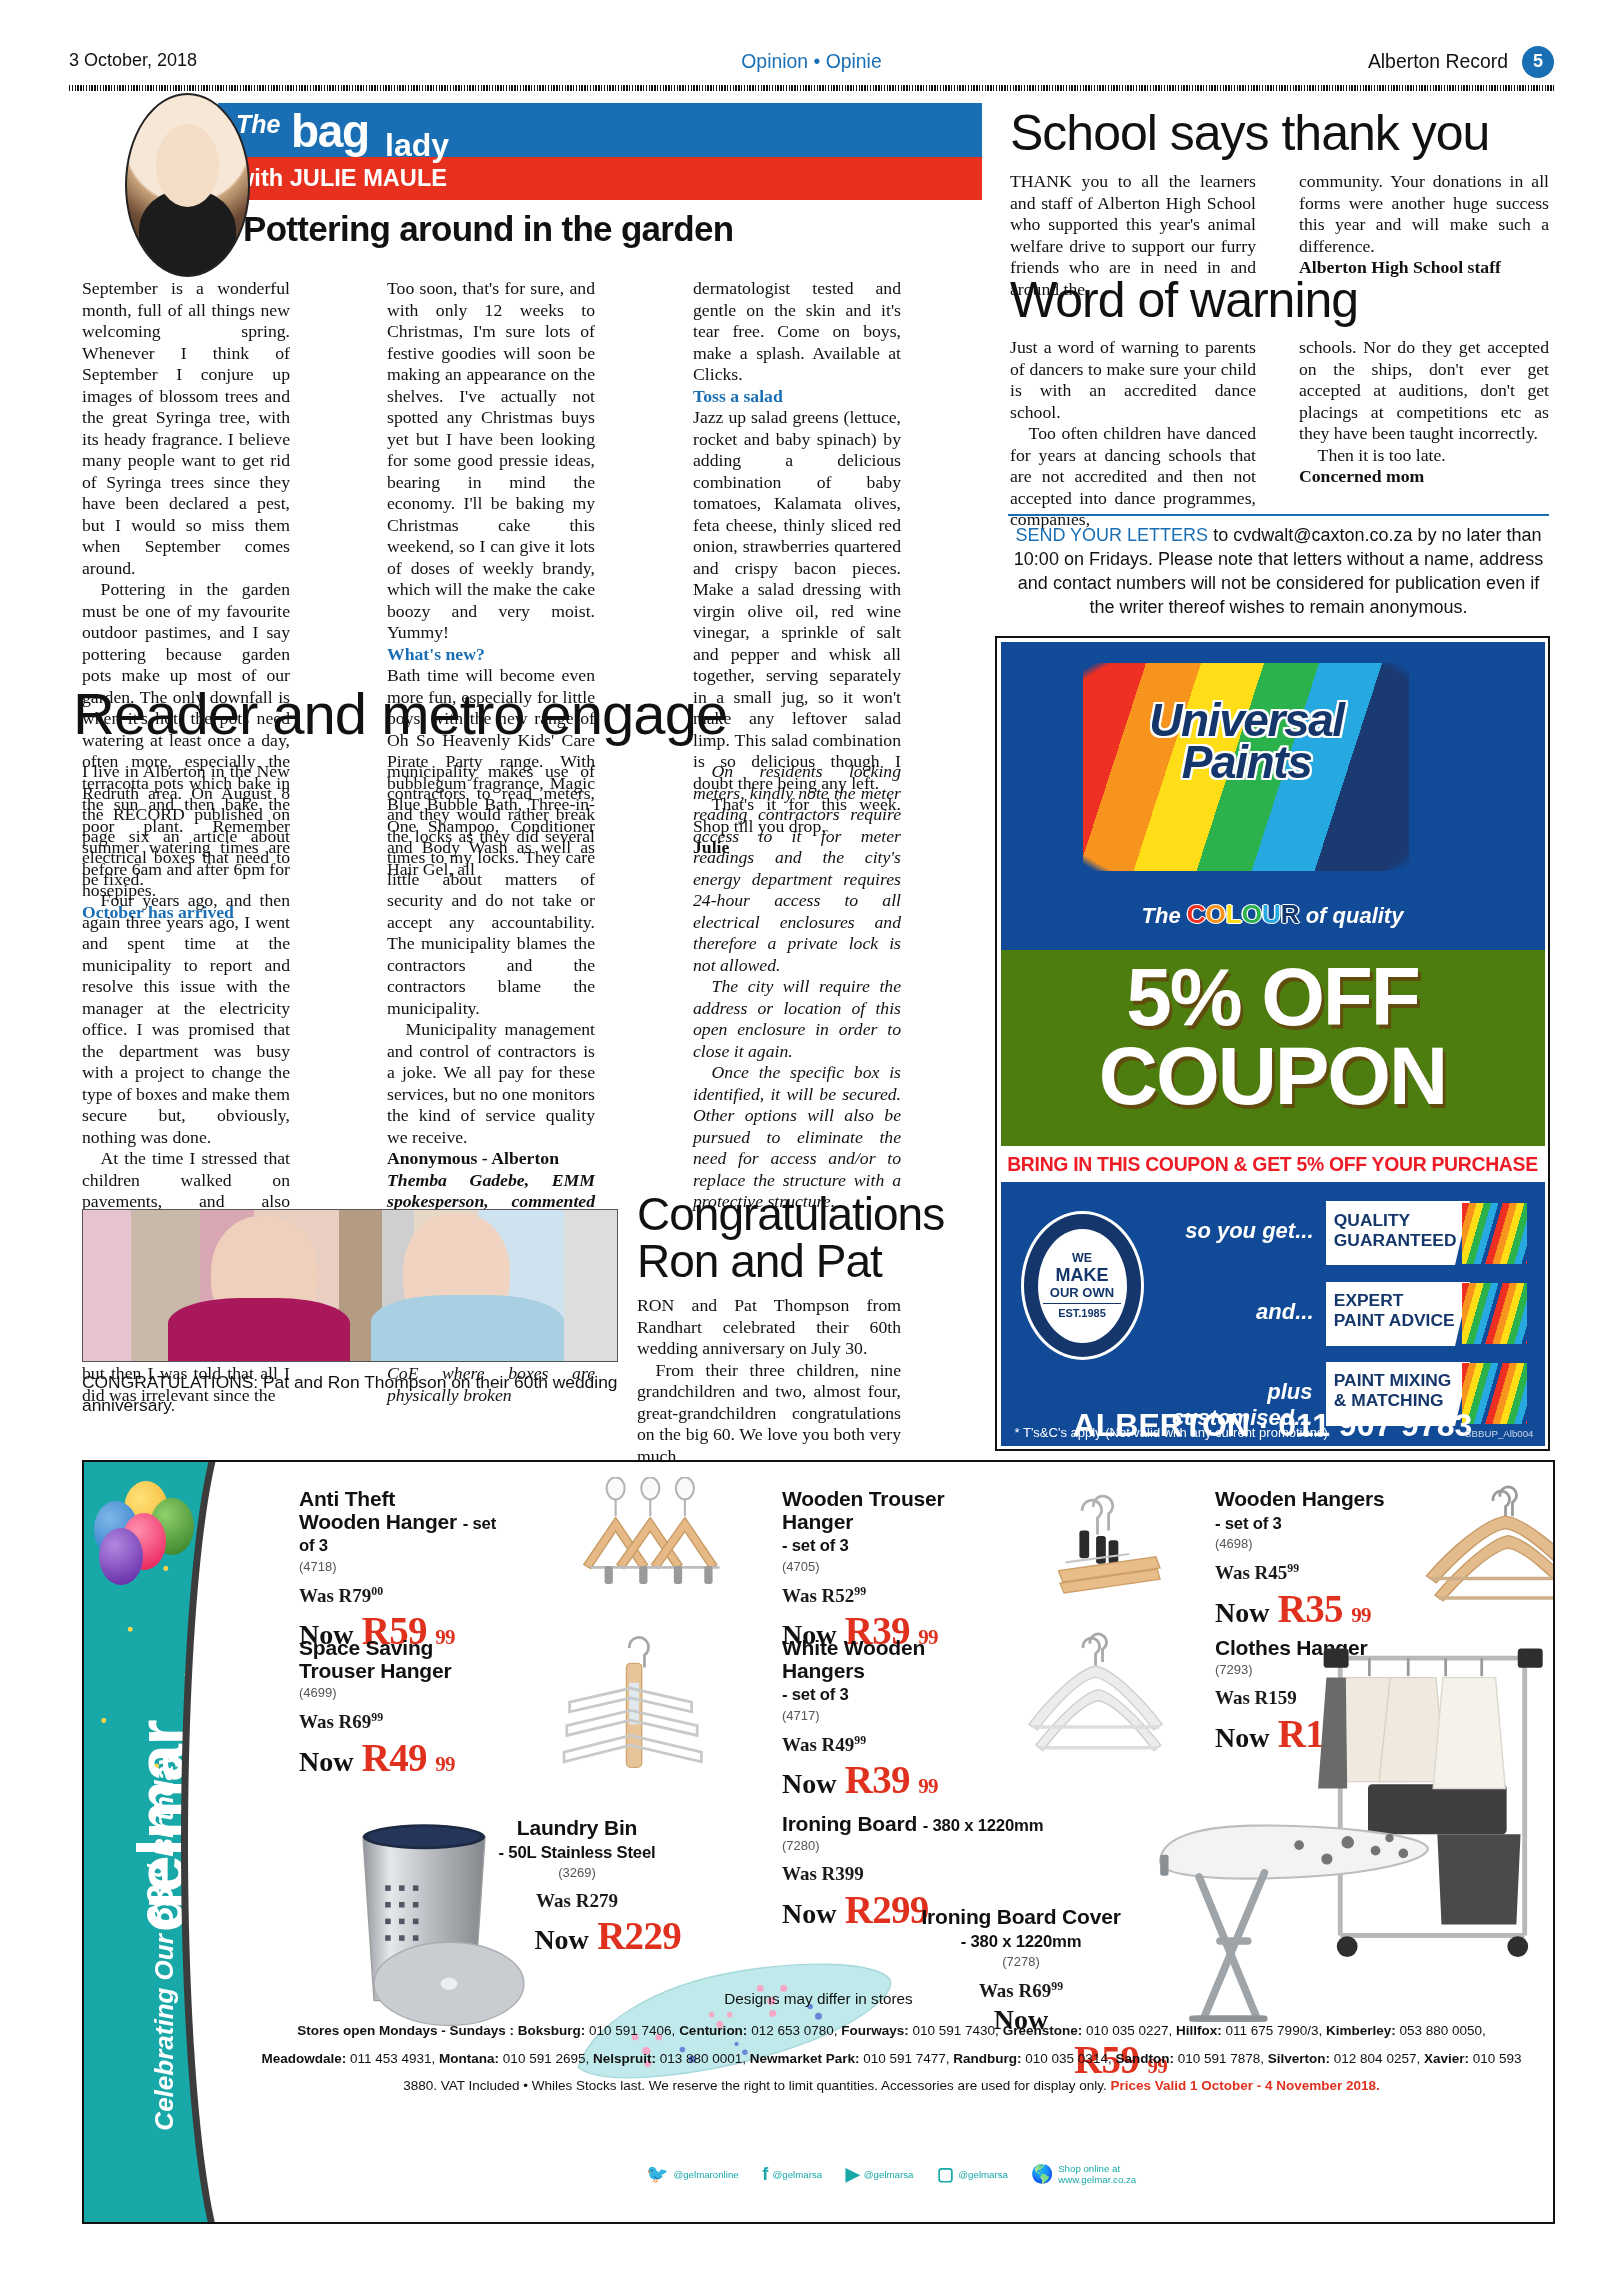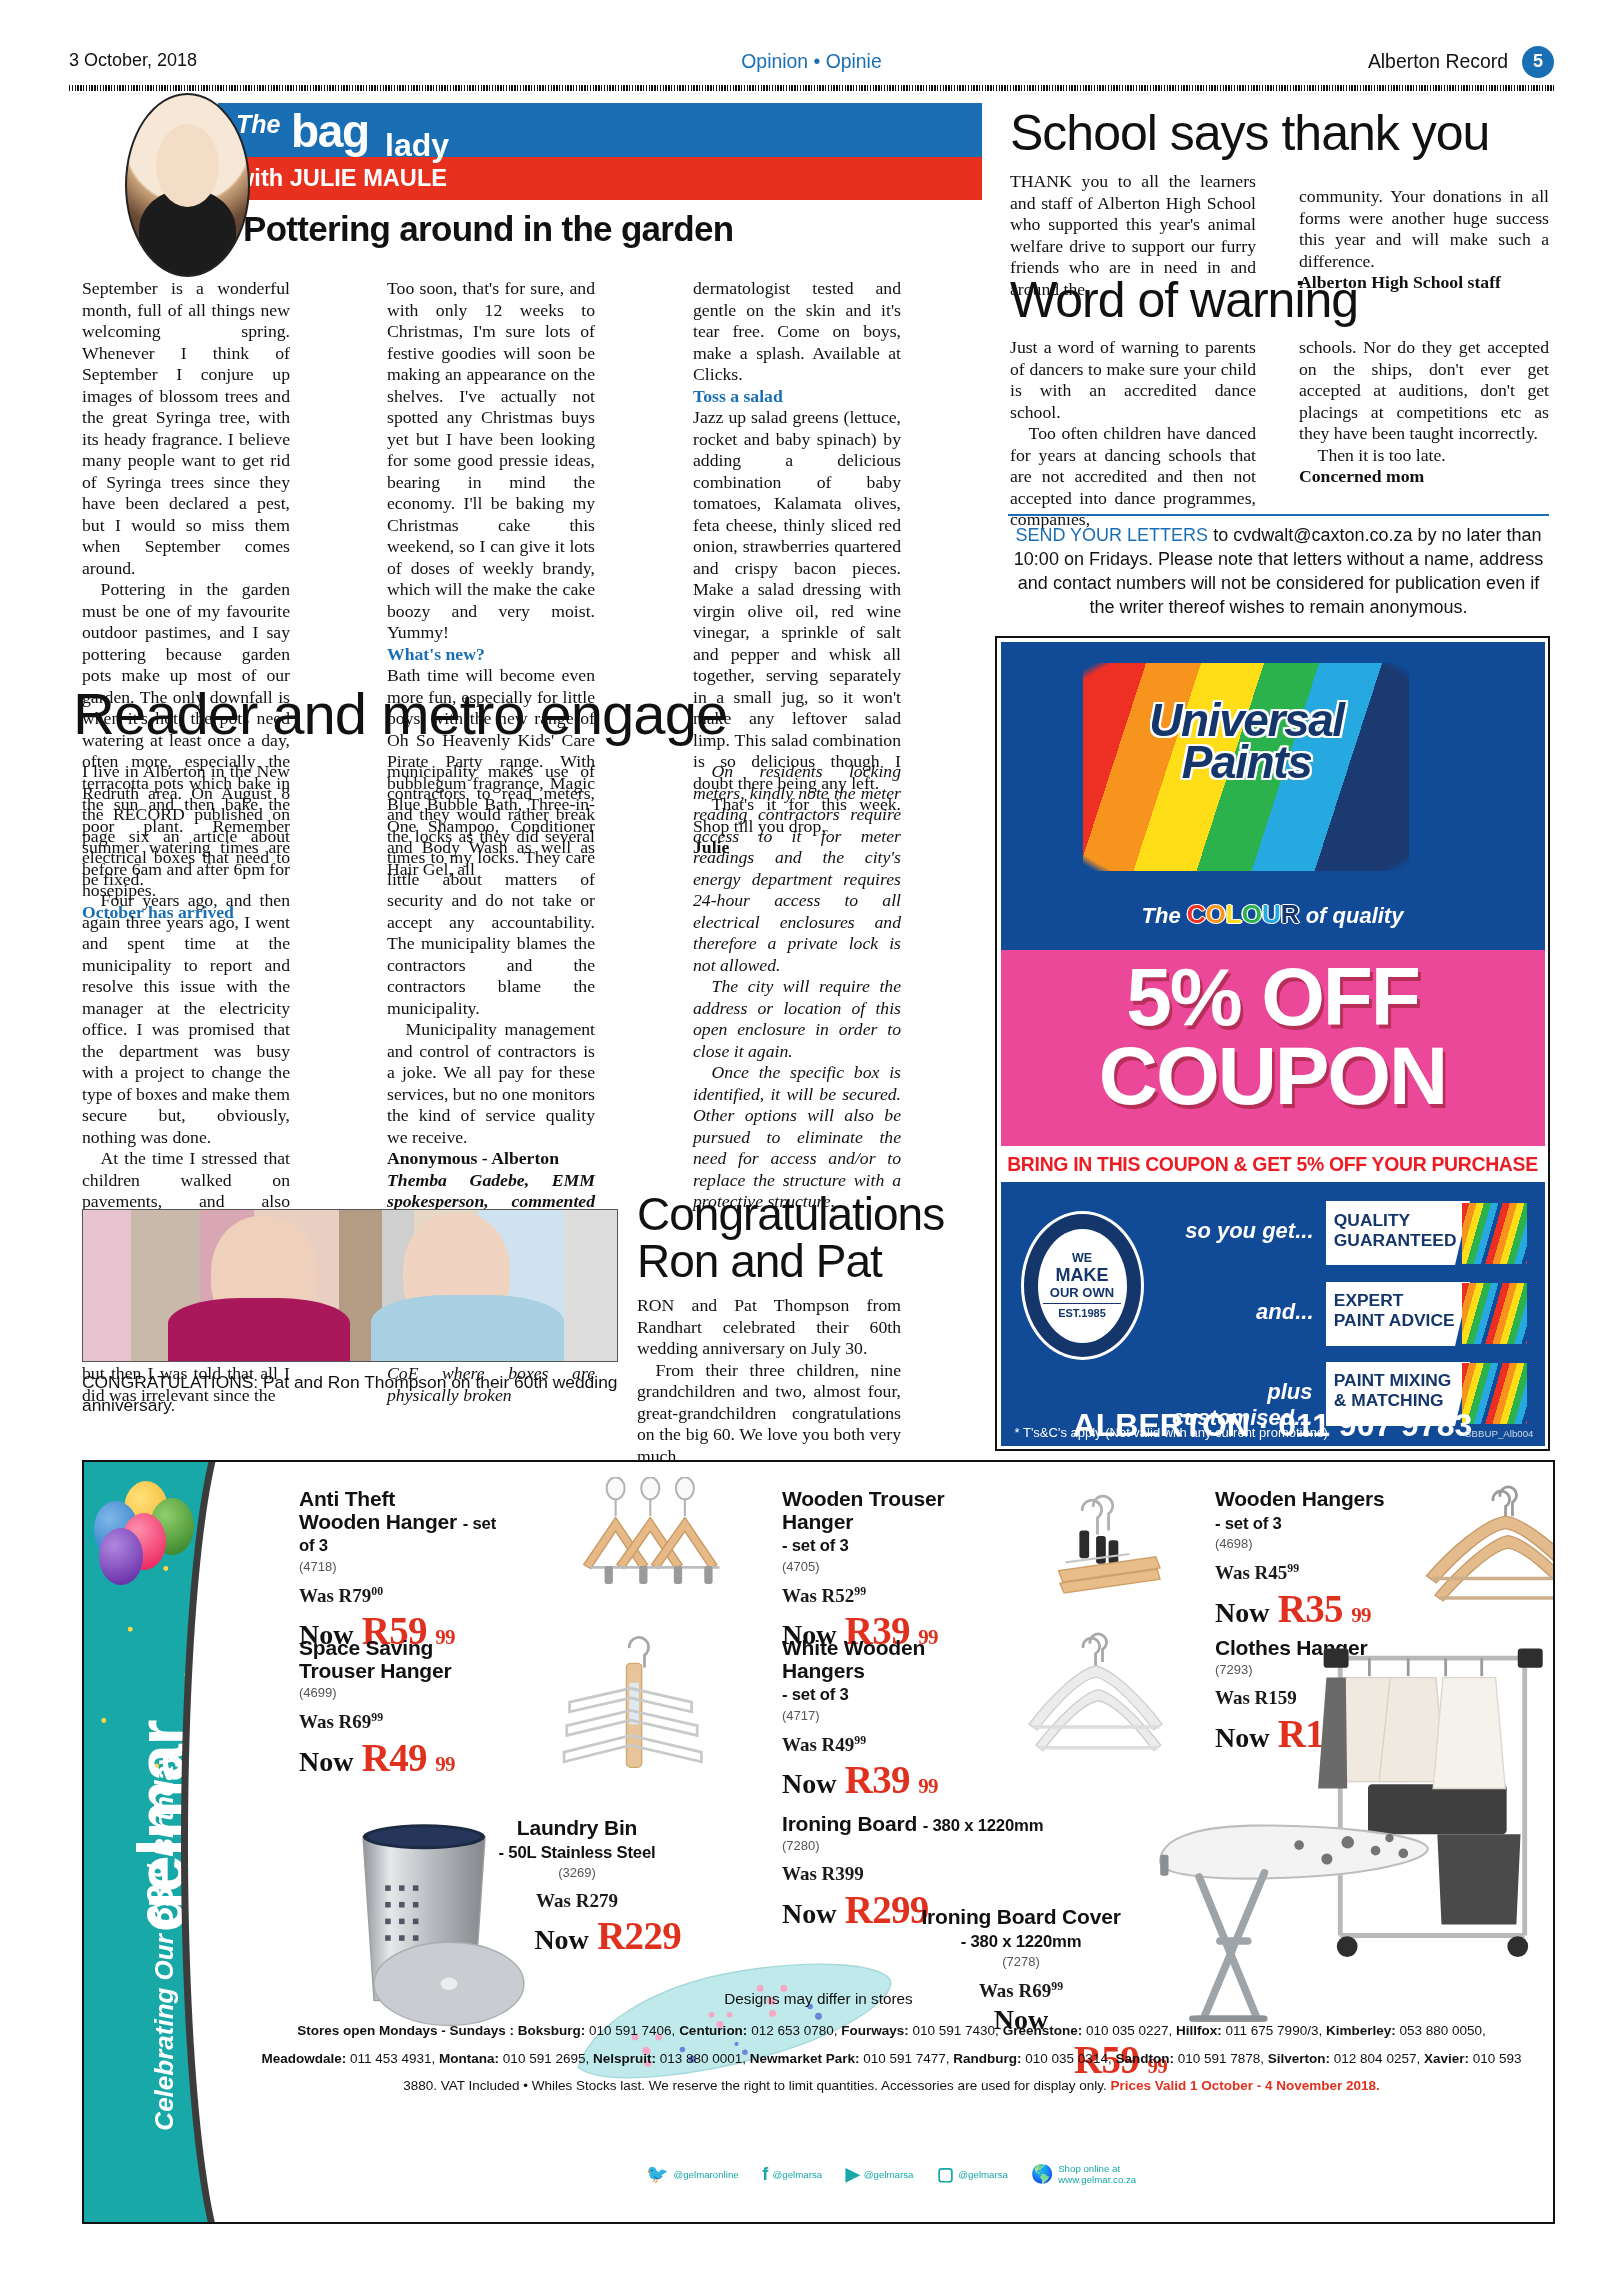--- a/index.html
+++ b/index.html
@@ -67,21 +67,21 @@
      background:linear-gradient(108deg,#ed2f24 0 16%,#f7941e 16% 30%,#ffde17 30% 46%,#2bb24c 46% 60%,#26a9e0 60% 76%,#1b3a72 76% 100%);
      -webkit-mask-image:radial-gradient(ellipse 92% 88% at 50% 50%, #000 72%, transparent 76%);
      mask-image:radial-gradient(ellipse 92% 88% at 50% 50%, #000 72%, transparent 76%);}
   .up-logo{position:absolute;left:90px;top:57px;width:312px;text-align:center;color:#14366b;font-family:"Liberation Sans",sans-serif;font-weight:bold;font-style:italic;line-height:.92;
      text-shadow:-2.1px 0 #fff,2.1px 0 #fff,0 -2.1px #fff,0 2.1px #fff,-2.1px -2.1px #fff,2.1px 2.1px #fff,2.1px -2.1px #fff,-2.1px 2.1px #fff;}
   .up-logo .l1{font-size:46px;letter-spacing:-1.4px;display:block;}
   .up-logo .l2{font-size:46px;letter-spacing:-1.4px;display:block;}
   .up-tag{position:absolute;left:0;right:0;top:257px;text-align:center;font-family:"Liberation Sans",sans-serif;font-weight:bold;font-style:italic;font-size:22px;color:#fff;}
   .up-tag .c{font-style:normal;font-size:26px;letter-spacing:0px;}
   .up-tag .c span{text-shadow:-1.4px 0 #fff,1.4px 0 #fff,0 -1.4px #fff,0 1.4px #fff;}
-  .up-red{position:absolute;left:3.5px;top:312px;right:3.5px;height:250px;background:#ec4899;}
+  .up-red{position:absolute;left:3.5px;top:312px;right:3.5px;height:250px;background:#4d7c0f;}
   .up-red .big{position:absolute;left:0;right:0;top:8.3px;text-align:center;color:#fff;font-family:"Liberation Sans",sans-serif;font-weight:bold;font-size:82px;line-height:.96;letter-spacing:-2.1px;text-shadow:2.8px 3.5px 0 rgba(120,18,12,.45);}
   .up-coupon{position:absolute;left:3.5px;top:508px;right:3.5px;height:36px;background:#fff;display:flex;align-items:center;justify-content:center;}
   .up-coupon span{color:#ed1c24;font-family:"Liberation Sans",sans-serif;font-weight:bold;font-size:19.4px;letter-spacing:-0.3px;}
   .up-bot{position:absolute;left:3.5px;top:544px;right:3.5px;bottom:3.5px;background:#114a96;}
   .up-badge{position:absolute;left:20px;top:29px;width:117px;height:143px;border-radius:50%;background:#14366b;border:3.5px solid #fff;display:flex;align-items:center;justify-content:center;}
   .up-badge .inner{width:89px;height:114px;border-radius:50%;background:#fff;color:#14366b;font-family:"Liberation Sans",sans-serif;text-align:center;display:flex;flex-direction:column;justify-content:center;line-height:1.15;}
   .up-badge .inner .a{font-size:12.5px;font-weight:bold;}
   .up-badge .inner .b{font-size:18px;font-weight:bold;}
   .up-badge .inner .c{font-size:13px;font-weight:bold;border-bottom:1.4px solid #14366b;padding-bottom:2.1px;margin:0 5.6px;}
   .up-badge .inner .d{font-size:11px;font-weight:bold;margin-top:3.5px;}
@@ -176,21 +176,21 @@
     <p class="first sub">Toss a salad</p>
     <p class="first">Jazz up salad greens (lettuce, rocket and baby spinach) by adding a delicious combination of baby tomatoes, Kalamata olives, feta cheese, thinly sliced red onion, strawberries quartered and crispy bacon pieces. Make a salad dressing with virgin olive oil, red wine vinegar, a sprinkle of salt and pepper and whisk all together, serving separately in a small jug, so it won't make any leftover salad limp. This salad combination is so delicious though I doubt there being any left.</p>
     <p>That's it for this week. Shop till you drop.</p>
     <p class="first sigb">Julie</p>
   </div>
 
   <h2 class="hl-lg school">School says thank you</h2>
   <div class="col" style="left:1010px;top:171px;width:246px;">
     <p class="first">THANK you to all the learners and staff of Alberton High School who supported this year's animal welfare drive to support our furry friends who are in need in and around the</p>
   </div>
-  <div class="col" style="left:1299px;top:186px;width:250px;">
+  <div class="col" style="left:1299px;top:171px;width:250px;">
     <p class="first">community. Your donations in all forms were another huge success this year and will make such a difference.</p>
     <p class="first sigb">Alberton High School staff</p>
   </div>
 
   <h2 class="hl-lg warning">Word of warning</h2>
   <div class="col" style="left:1010px;top:337px;width:246px;">
     <p class="first">Just a word of warning to parents of dancers to make sure your child is with an accredited dance school.</p>
     <p>Too often children have danced for years at dancing schools that are not accredited and then not accepted into dance programmes, companies,</p>
   </div>
   <div class="col" style="left:1299px;top:337px;width:250px;">

